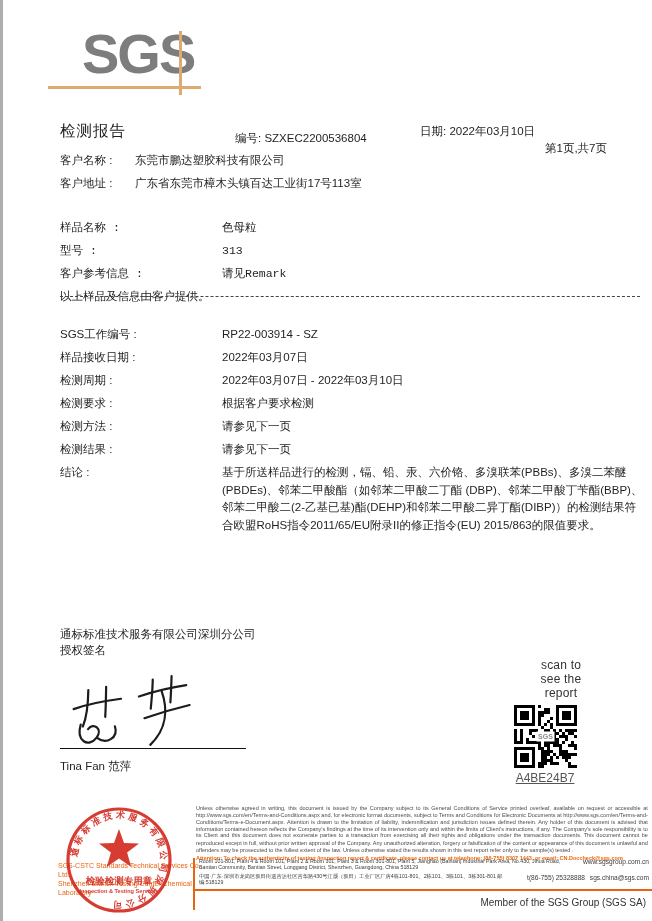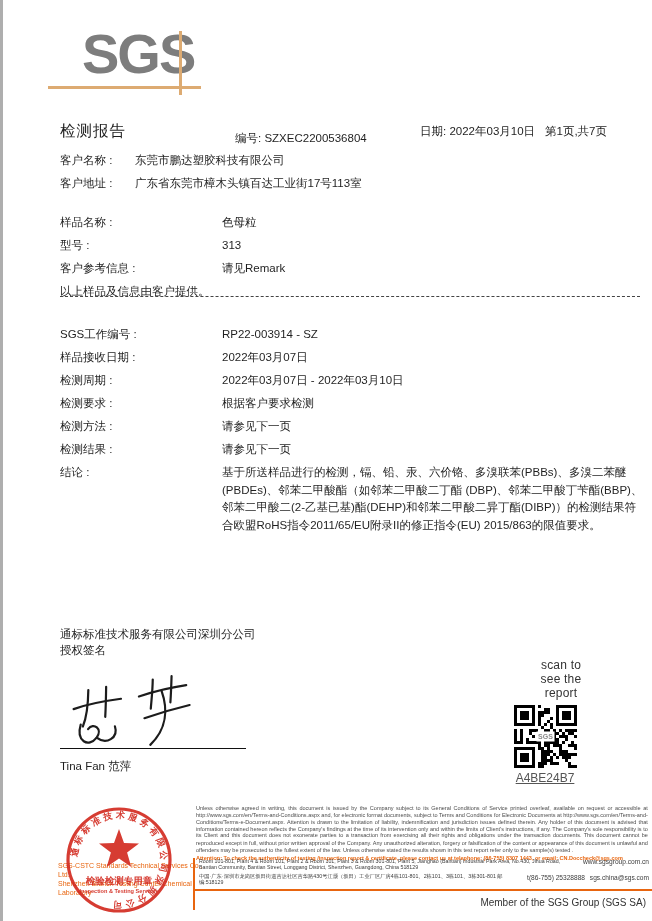--- a/index.html
+++ b/index.html
@@ -11,29 +11,29 @@
   .logo-block{position:absolute;left:0;top:0;width:260px;height:110px;}
   .logo-text{position:absolute;left:82px;top:26px;font-size:56px;font-weight:800;letter-spacing:-2px;color:var(--logo_gray,#7d7d7d);line-height:1;}
   .logo-hline{position:absolute;left:48px;top:86px;width:153px;height:2.5px;background:var(--tan_line,#ddab72);}
   .logo-vline{position:absolute;left:179px;top:31px;width:2.5px;height:64px;background:var(--tan_line,#ddab72);}
 
   
   .title-row{position:absolute;left:60px;top:121px;width:586px;height:20px;font-size:11.5px;}
   .doc-title{position:absolute;left:0;top:0;font-size:15.5px;font-weight:400;letter-spacing:1px;}
   .tr-no{position:absolute;left:175px;top:10px;}
   .tr-date{position:absolute;left:360px;top:3px;}
-  .tr-pages{position:absolute;left:485px;top:3px;}
+  .tr-pages{position:absolute;left:485px;top:20px;}
 
   .block{position:absolute;left:60px;width:586px;font-size:11.5px;}
   .row{display:flex;margin-bottom:7px;line-height:16px;}
   .lbl-sm{width:75px;flex:none;}
   .lbl-lg{width:162px;flex:none;}
   .val{flex:1;}
   .client-block{top:152px;}
-  .sample-block{top:214px;}
+  .sample-block{top:220px;font-family:Liberation Mono, monospace;}
   .sample-note{margin-top:3px;line-height:16px;}
   .dashed-sep{position:absolute;left:60px;top:296px;width:580px;border-top:1px dashed #444;}
   .job-block{top:326px;}
   .conclusion-text{flex:1;line-height:17.5px;max-width:424px;}
 
   
   .sig-block{position:absolute;left:60px;top:626px;width:320px;font-size:11.5px;line-height:16px;}
   .sig-svg{margin:14px 0 0 2px;display:block;}
   .sig-line{width:186px;border-top:1.5px solid #111;margin-top:-2px;}
   .sig-name{margin-top:9px;}

